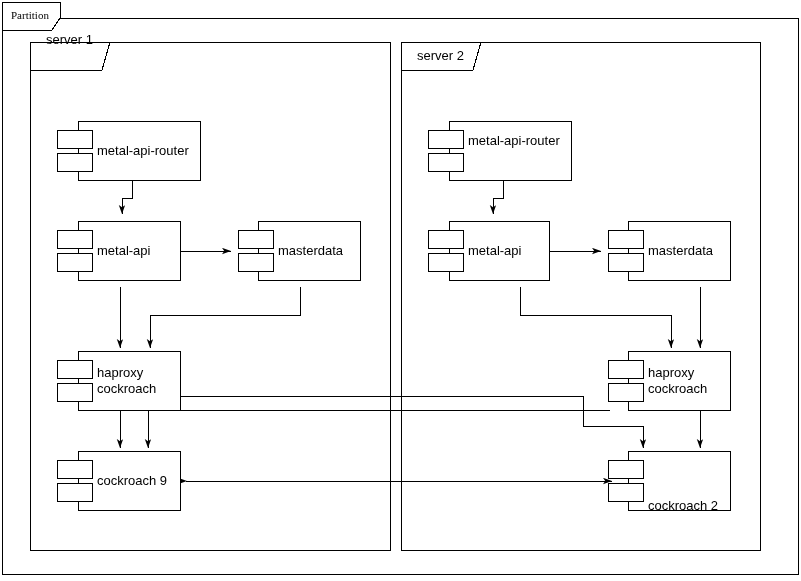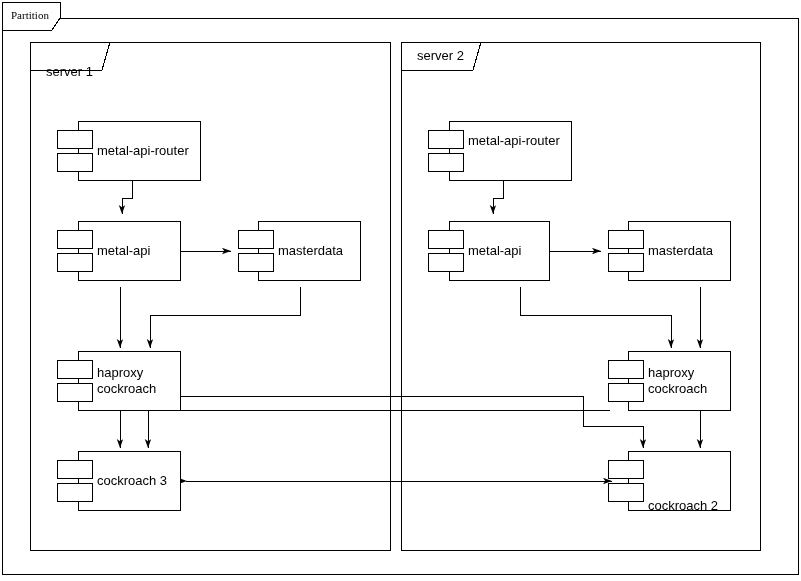--- a/index.html
+++ b/index.html
@@ -122,29 +122,29 @@
       <g>
         <rect x="628" y="451" width="102" height="59" fill="#fff"></rect>
         <rect x="608" y="460" width="35" height="18" fill="#fff"></rect>
         <rect x="608" y="483" width="35" height="18" fill="#fff"></rect>
       </g>
     </g>
   </svg>
 
   <div class="lbl partition-lbl" style="left:11px;top:9px;">Partition</div>
 
-  <div class="lbl node-lbl" style="left:46px;top:64px;">server 1</div>
+  <div class="lbl node-lbl" style="left:46px;top:32px;">server 1</div>
   <div class="lbl node-lbl" style="left:417px;top:48px;">server 2</div>
 
   <div class="lbl comp-lbl" style="left:97px;top:143px;">metal-api-router</div>
   <div class="lbl comp-lbl" style="left:97px;top:243px;">metal-api</div>
   <div class="lbl comp-lbl" style="left:278px;top:243px;">masterdata</div>
   <div class="lbl comp-lbl" style="left:97px;top:365px;">haproxy</div>
   <div class="lbl comp-lbl" style="left:97px;top:381px;">cockroach</div>
-  <div class="lbl comp-lbl" style="left:97px;top:473px;">cockroach 3</div>
+  <div class="lbl comp-lbl" style="left:97px;top:473px;">cockroach 9</div>
 
   <div class="lbl comp-lbl" style="left:468px;top:133px;">metal-api-router</div>
   <div class="lbl comp-lbl" style="left:468px;top:243px;">metal-api</div>
   <div class="lbl comp-lbl" style="left:648px;top:243px;">masterdata</div>
   <div class="lbl comp-lbl" style="left:648px;top:365px;">haproxy</div>
   <div class="lbl comp-lbl" style="left:648px;top:381px;">cockroach</div>
   <div class="lbl comp-lbl" style="left:648px;top:498px;">cockroach 2</div>
 
 </div>
 

